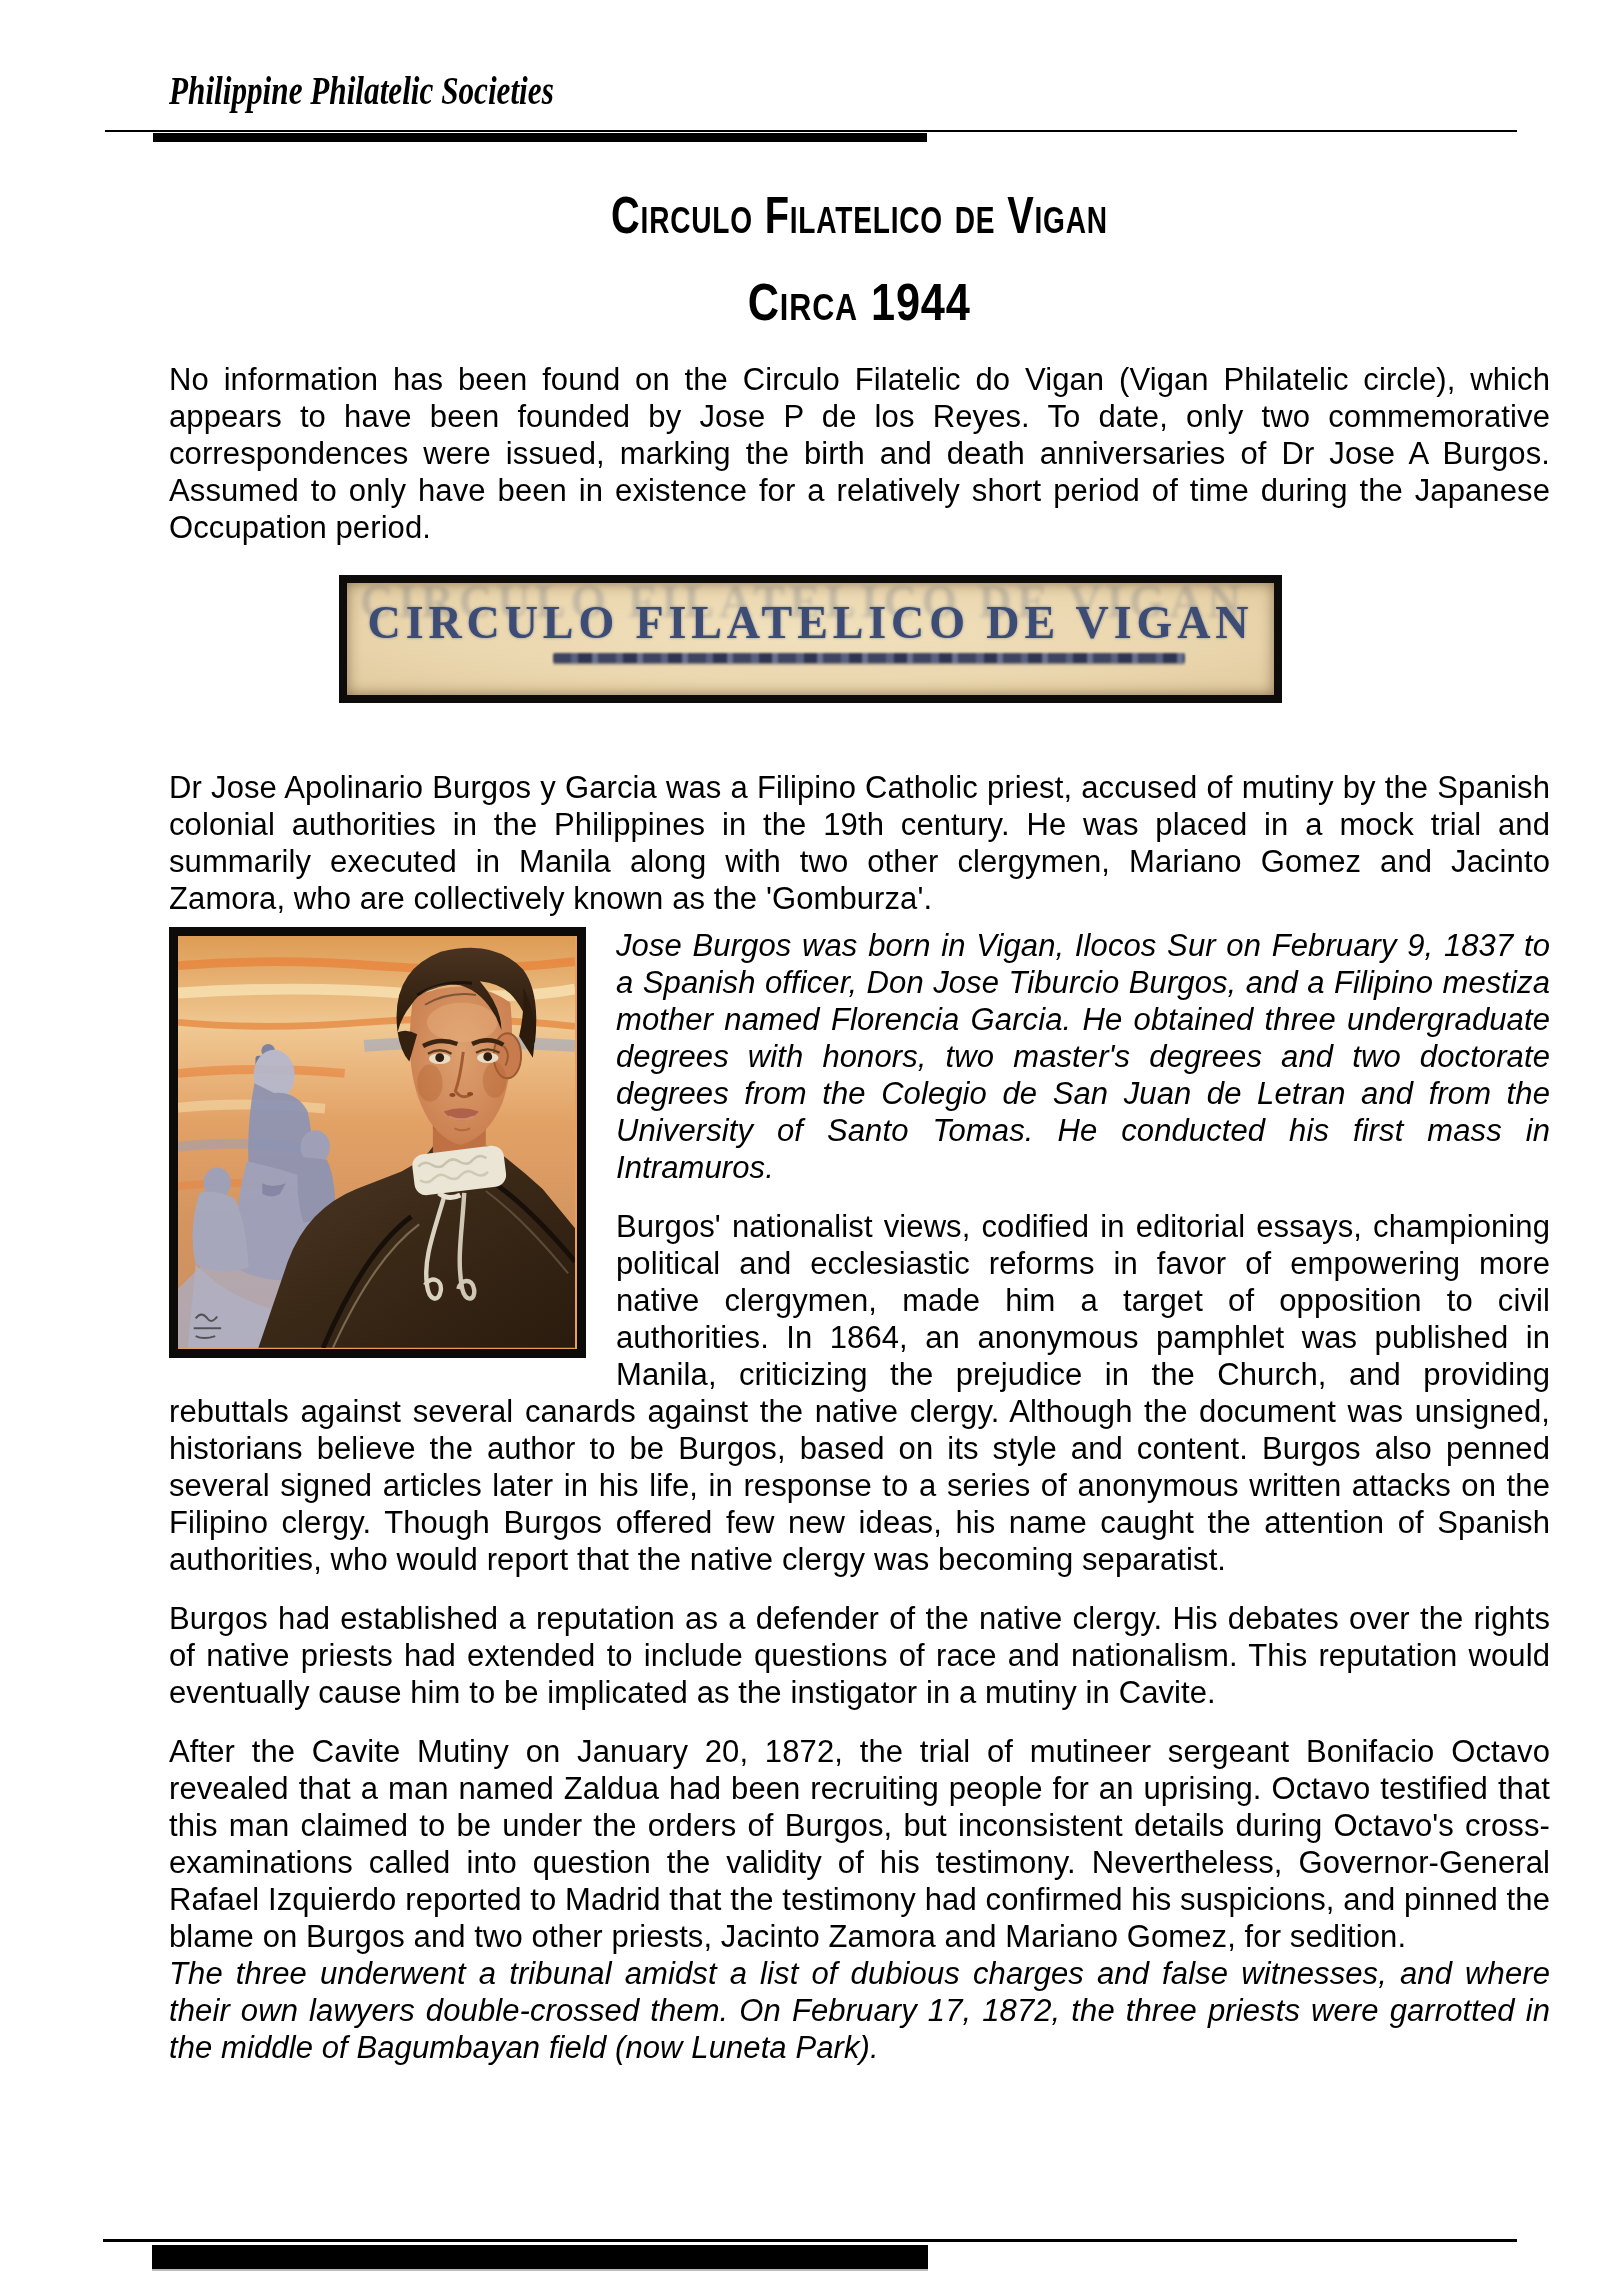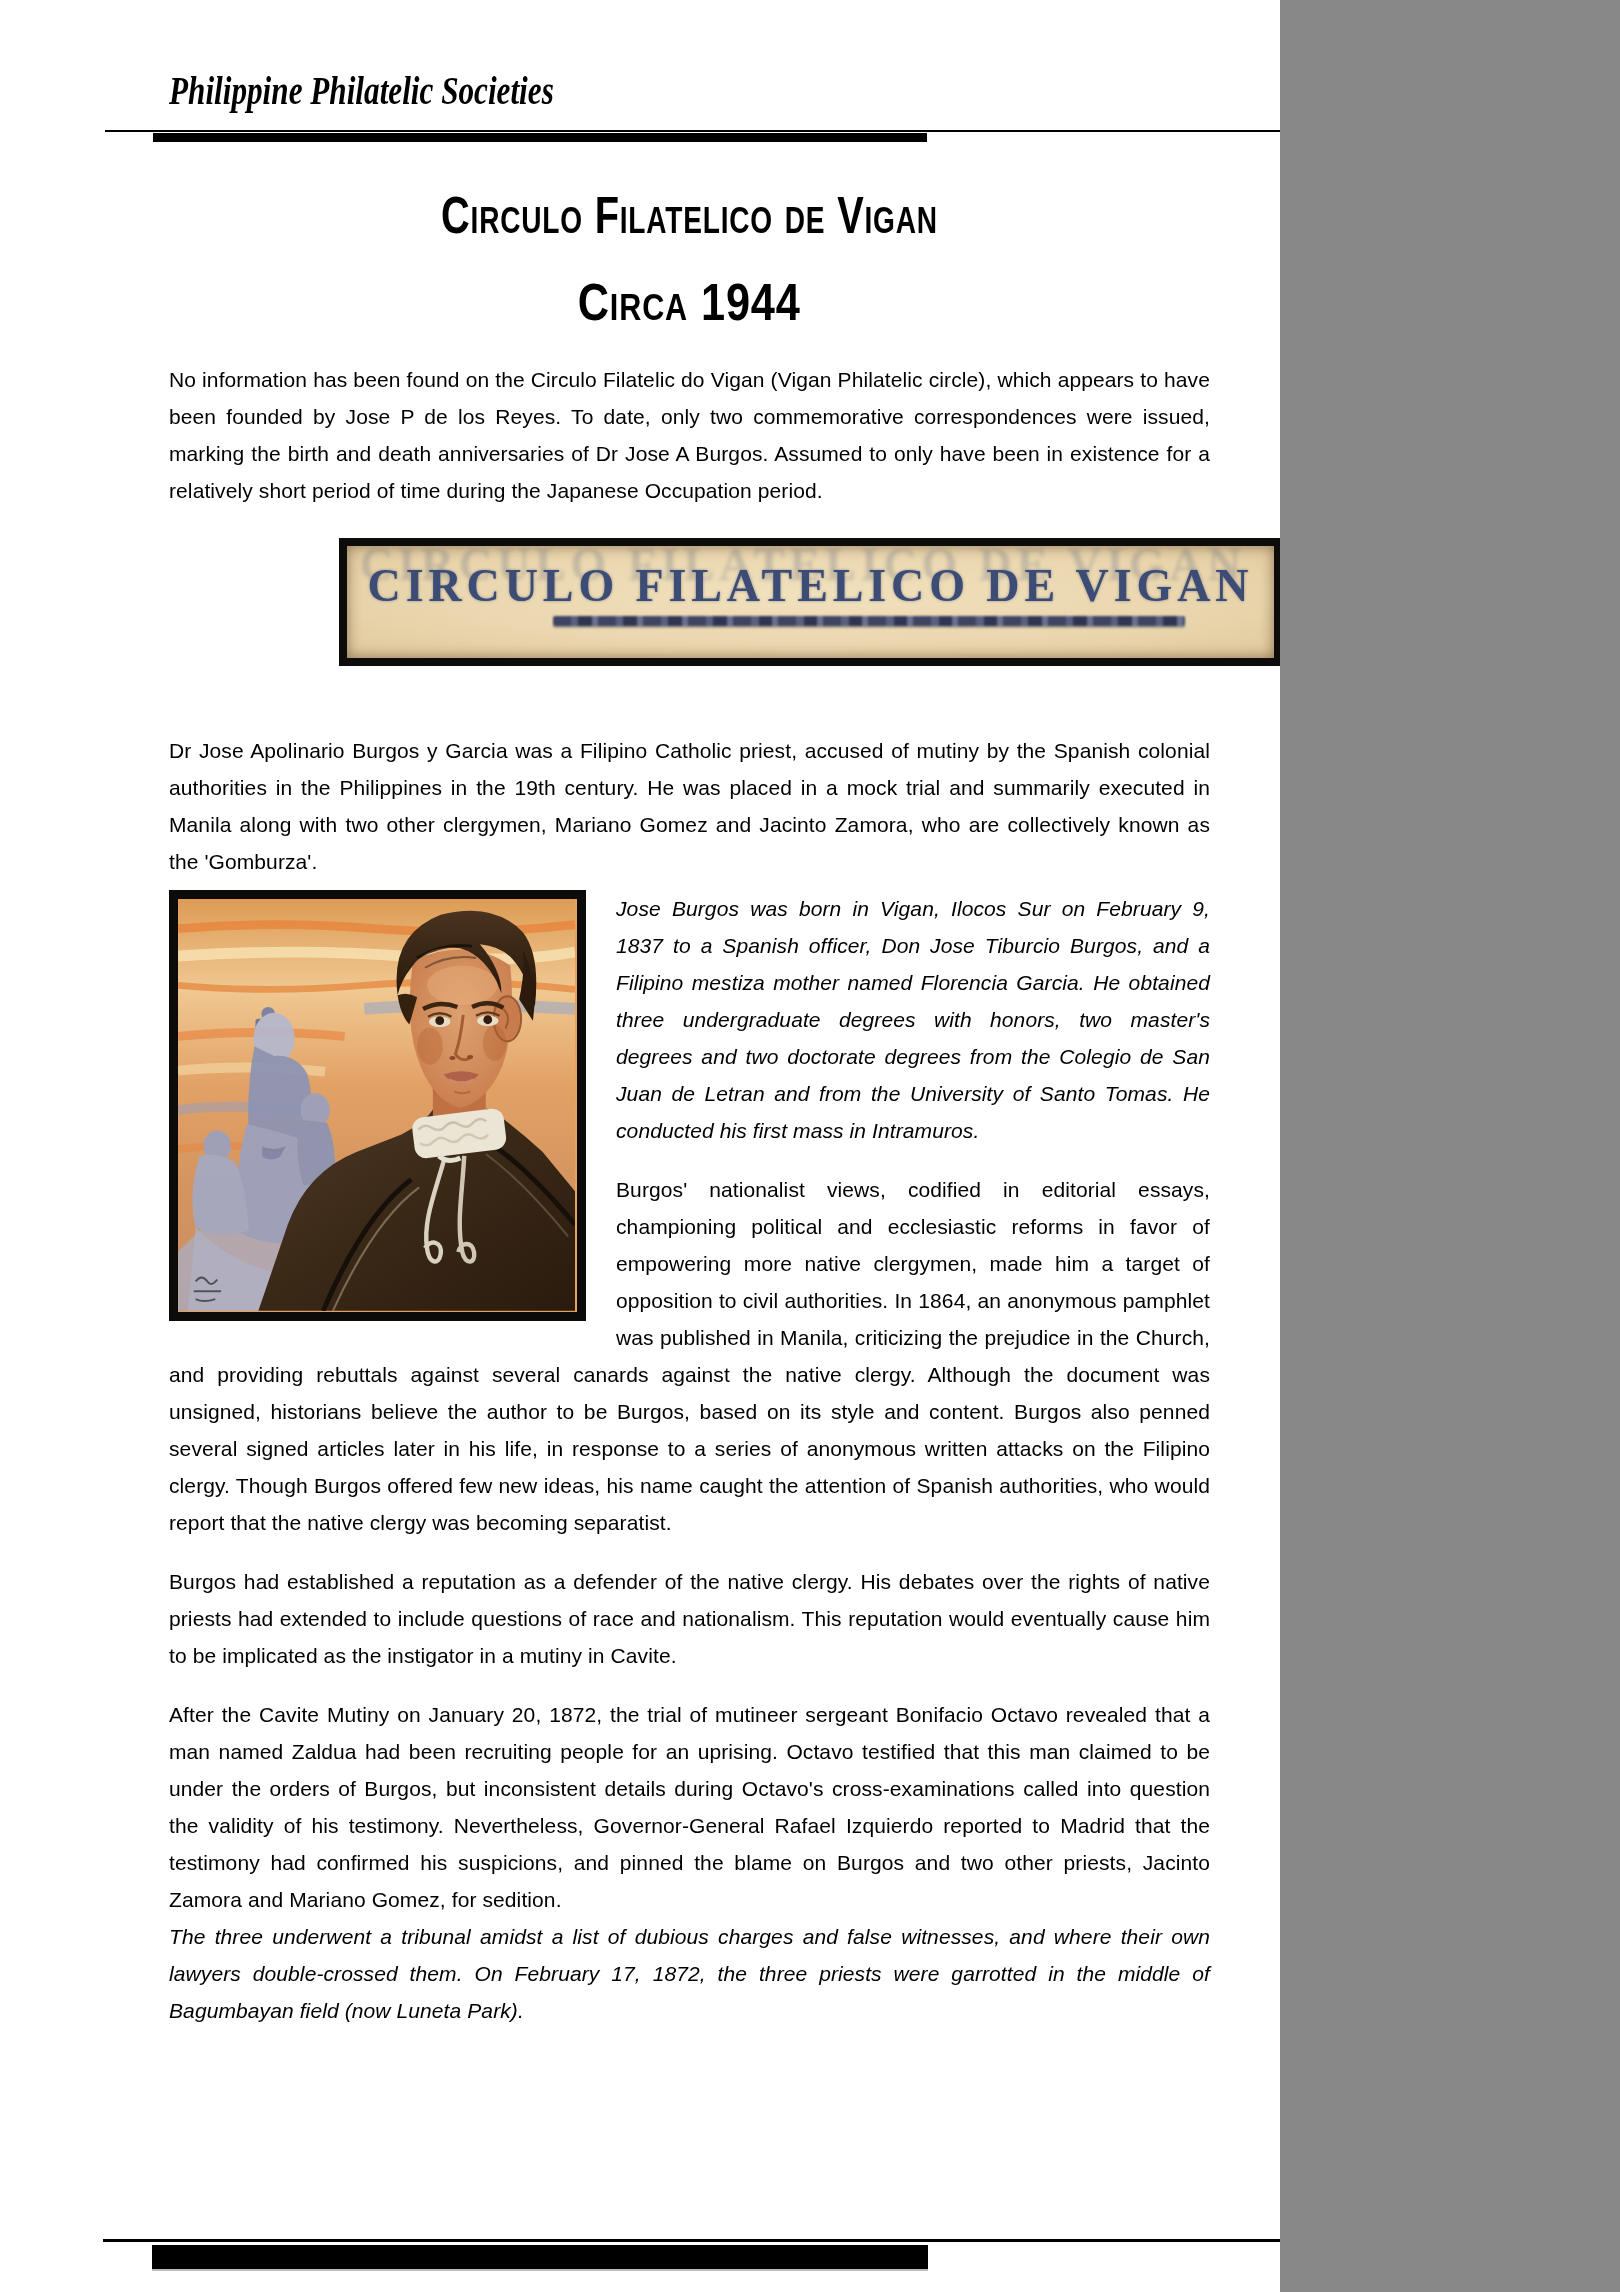--- a/index.html
+++ b/index.html
@@ -1,18 +1,18 @@
 <!DOCTYPE html>
 <html><head>
 <meta charset="utf-8">
 <style>
   html,body{margin:0;padding:0;background:#888;}
   .page{
     position:relative;
-    width:1280px;height:2293px;
+    width:1620px;height:2293px;
     background:#ffffff;
     box-sizing:border-box;
     padding:69px 70px 0 169px;
     overflow:hidden;
     font-family:"Liberation Sans", sans-serif;
     color:#000;
   }
   
   .running-head{
     font-family:"Liberation Serif", serif;
@@ -30,21 +30,21 @@
     font-variant:small-caps;
     font-size:51px;line-height:61px;
     letter-spacing:1px;
   }
   .page-title{margin-top:43px;}
   .page-subtitle{margin-top:26px;}
   .page-title .squeeze{display:inline-block;transform:scaleX(.78);transform-origin:center;}
   .page-subtitle .squeeze{display:inline-block;transform:scaleX(.85);transform-origin:center;}
   
   .para{
-    font-size:21px;line-height:37px;
+    font-size:31px;line-height:37px;
     text-align:justify;
     margin:0;
     letter-spacing:0.1px;
   }
   .mt28{margin-top:27.4px;} .mt46{margin-top:66px;} .mt16{margin-top:22px;} .mt0{margin-top:0;font-style:italic;}
   
   .stamp{
     margin:29px auto 0 170px;
     width:943px;height:128px;
     box-sizing:border-box;

